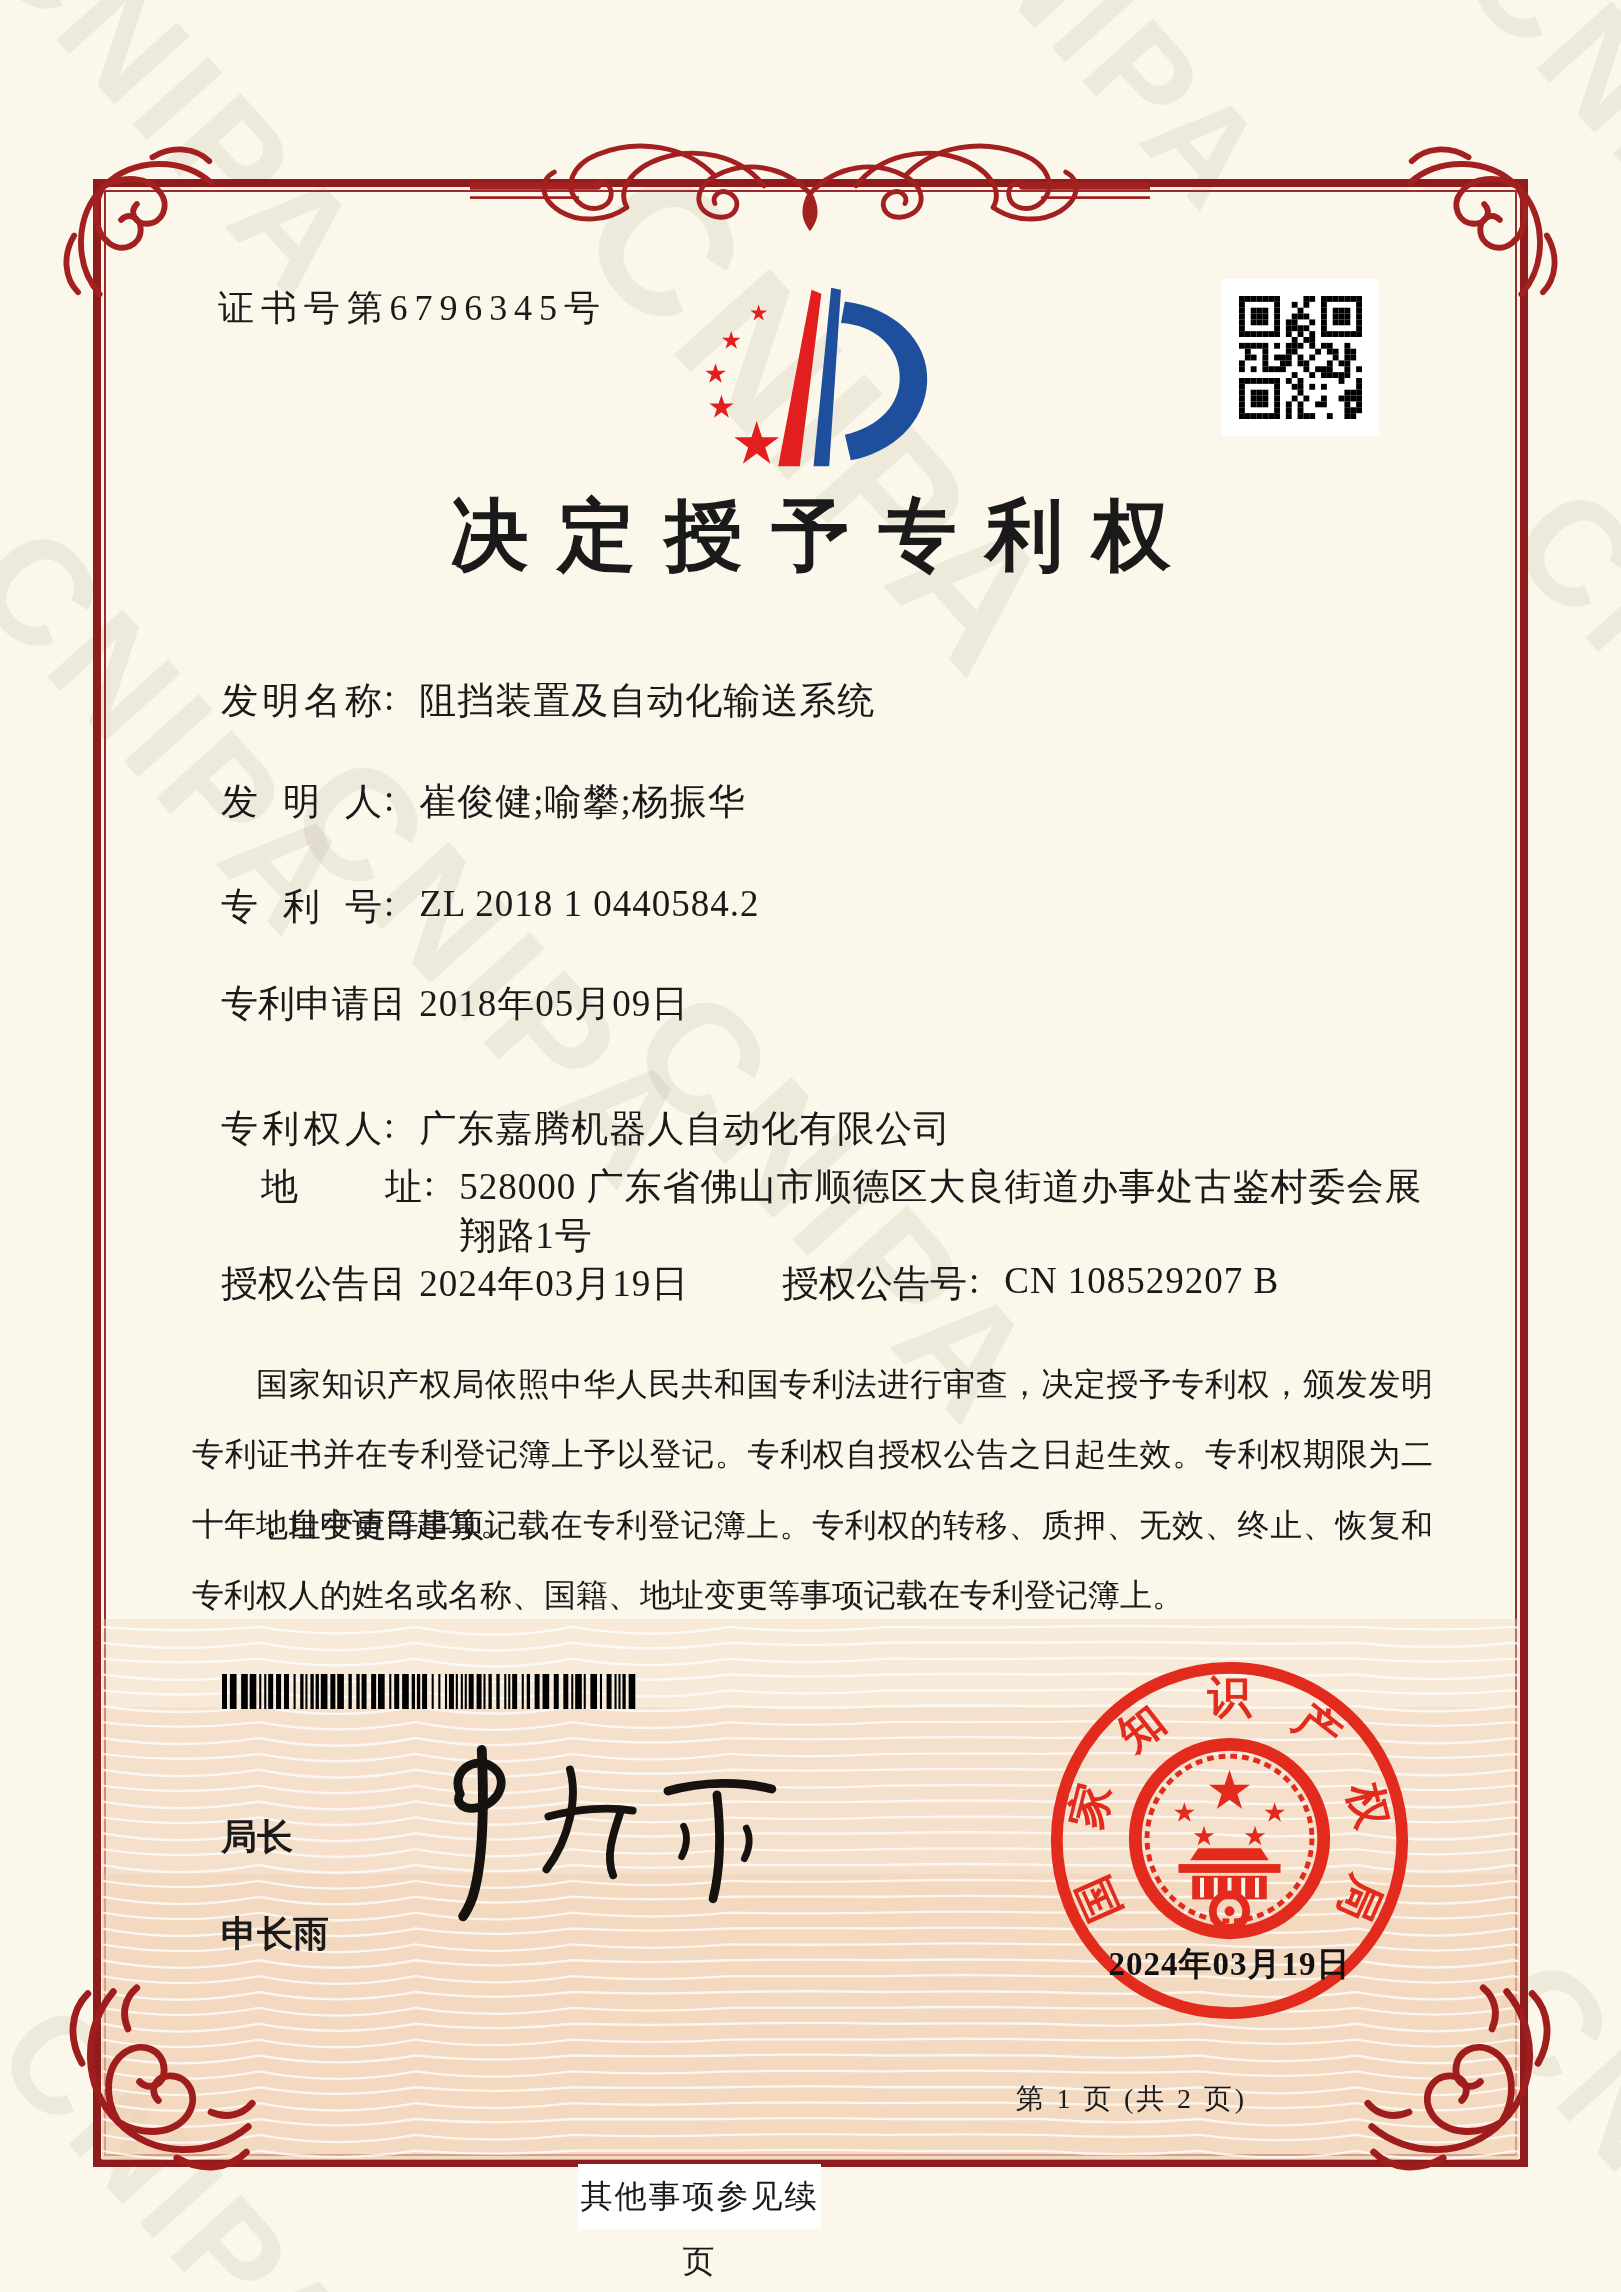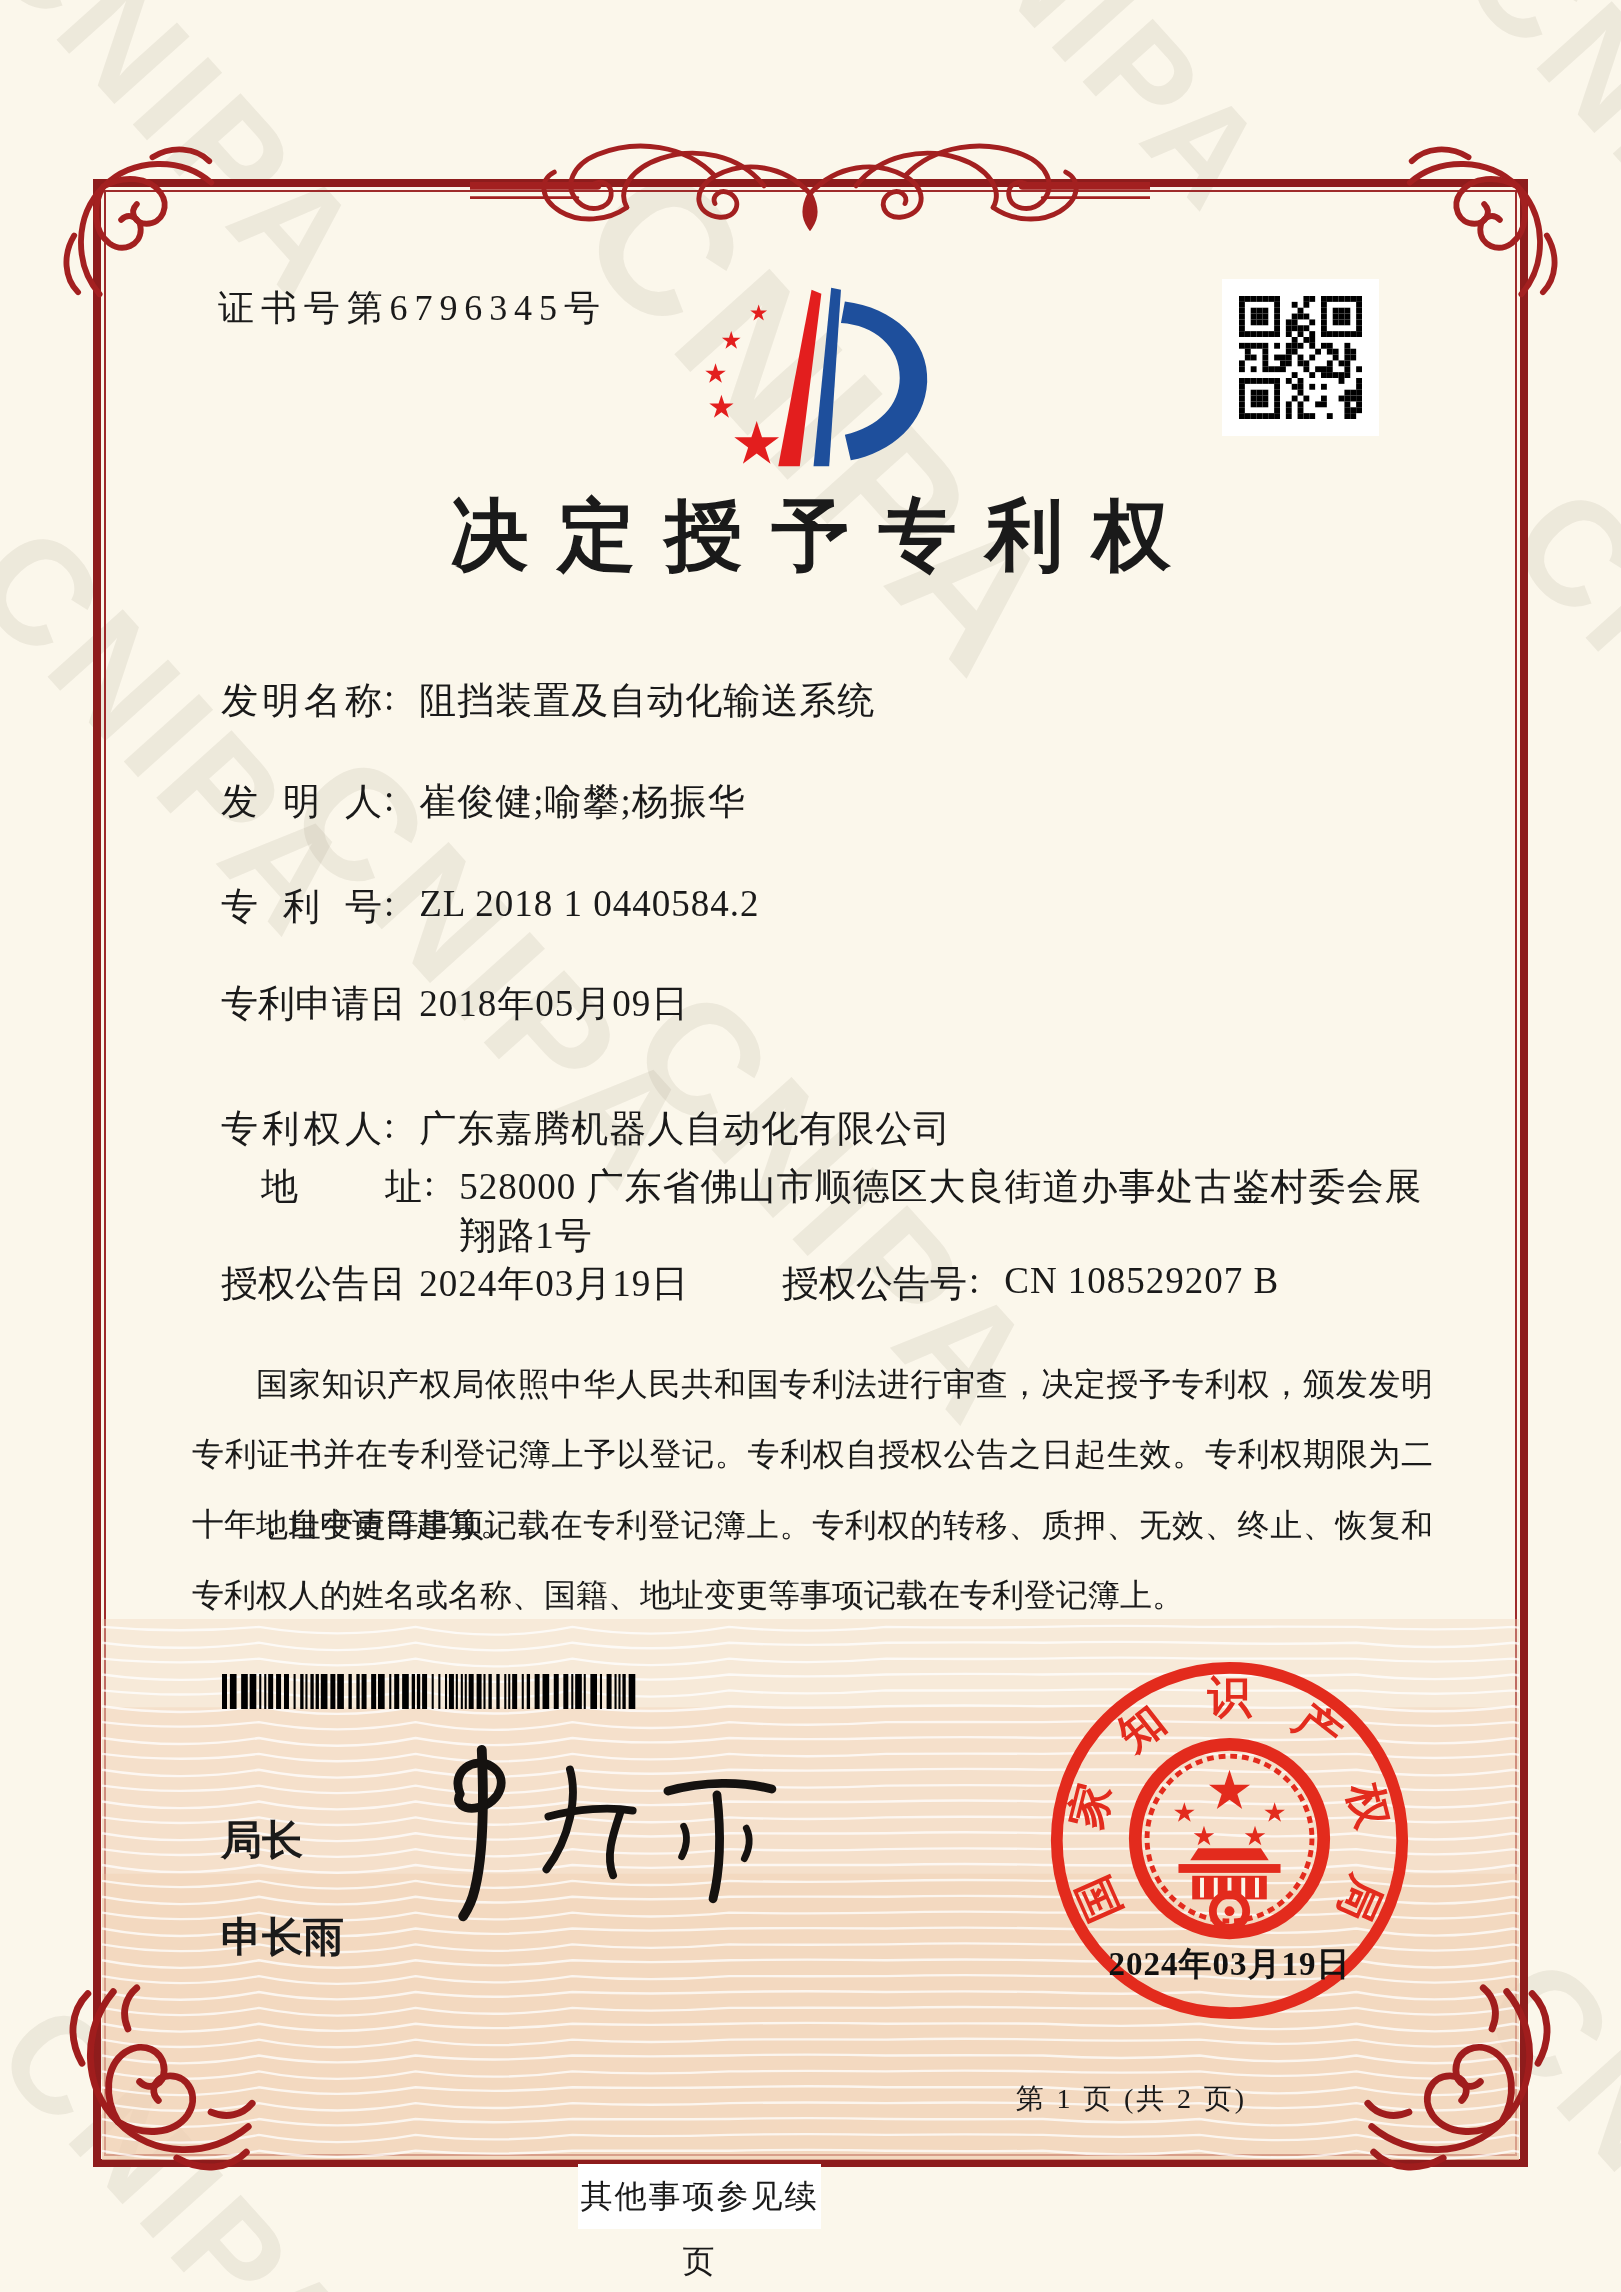--- a/index.html
+++ b/index.html
@@ -38,21 +38,21 @@
   .field-value { display:inline-block; margin-left:15.7px; vertical-align:top; letter-spacing:1px; }
   .wrapval { white-space:normal; width:990px; line-height:49px; }
   .grant-right { position:absolute; left:561px; top:0; }
 
   .para { position:absolute; left:192px; width:1241px; font-size:32px; line-height:70px;
           text-align:justify; text-indent:2em; z-index:5; }
 
   #barcode { left:222px; top:1674px; z-index:5; }
 
   .signer { position:absolute; left:221px; font-family:"Liberation Sans","DejaVu Sans",sans-serif;
-            font-weight:bold; font-size:41px; z-index:6; }
+            font-weight:bold; font-size:36px; z-index:6; }
   #signature { left:421px; top:1740px; z-index:6; }
 
   #seal { left:1045px; top:1656px; width:369px; height:369px; z-index:6; }
   #seal-ring { position:absolute; left:0; top:0; }
   .seal-char { position:absolute; left:50%; top:50%; width:47px; height:47px; margin-left:-23.5px; margin-top:-23.5px;
                color:#e32b1d; font-size:44px; font-weight:bold; text-align:center; line-height:47px; }
   #seal-date { position:absolute; left:0; top:286px; width:369px; text-align:center; font-size:33px;
                color:#111111; letter-spacing:1px; font-weight:600; }
 
   #page-info { left:93px; top:2080px; width:1154px; text-align:right; font-size:28px; z-index:5; letter-spacing:2.9px; }

